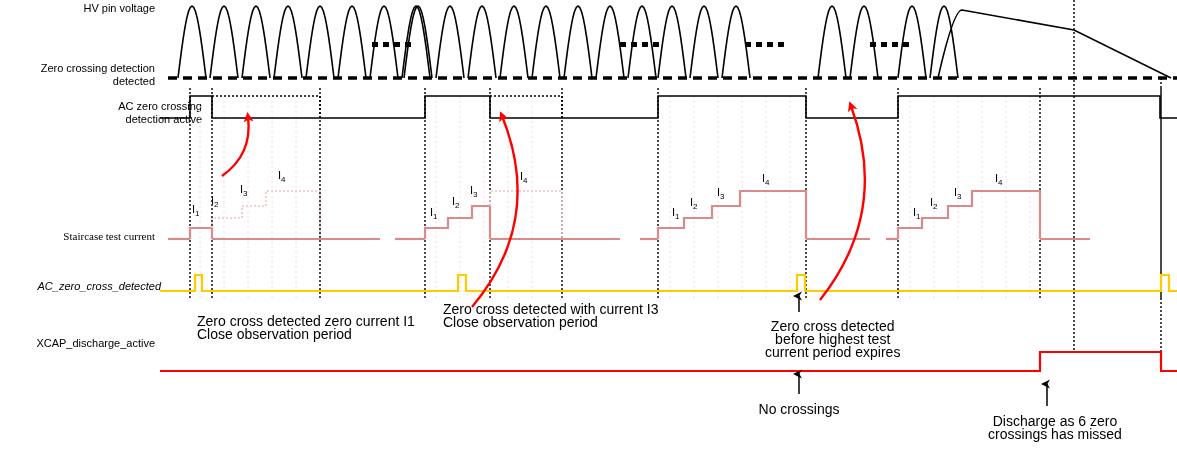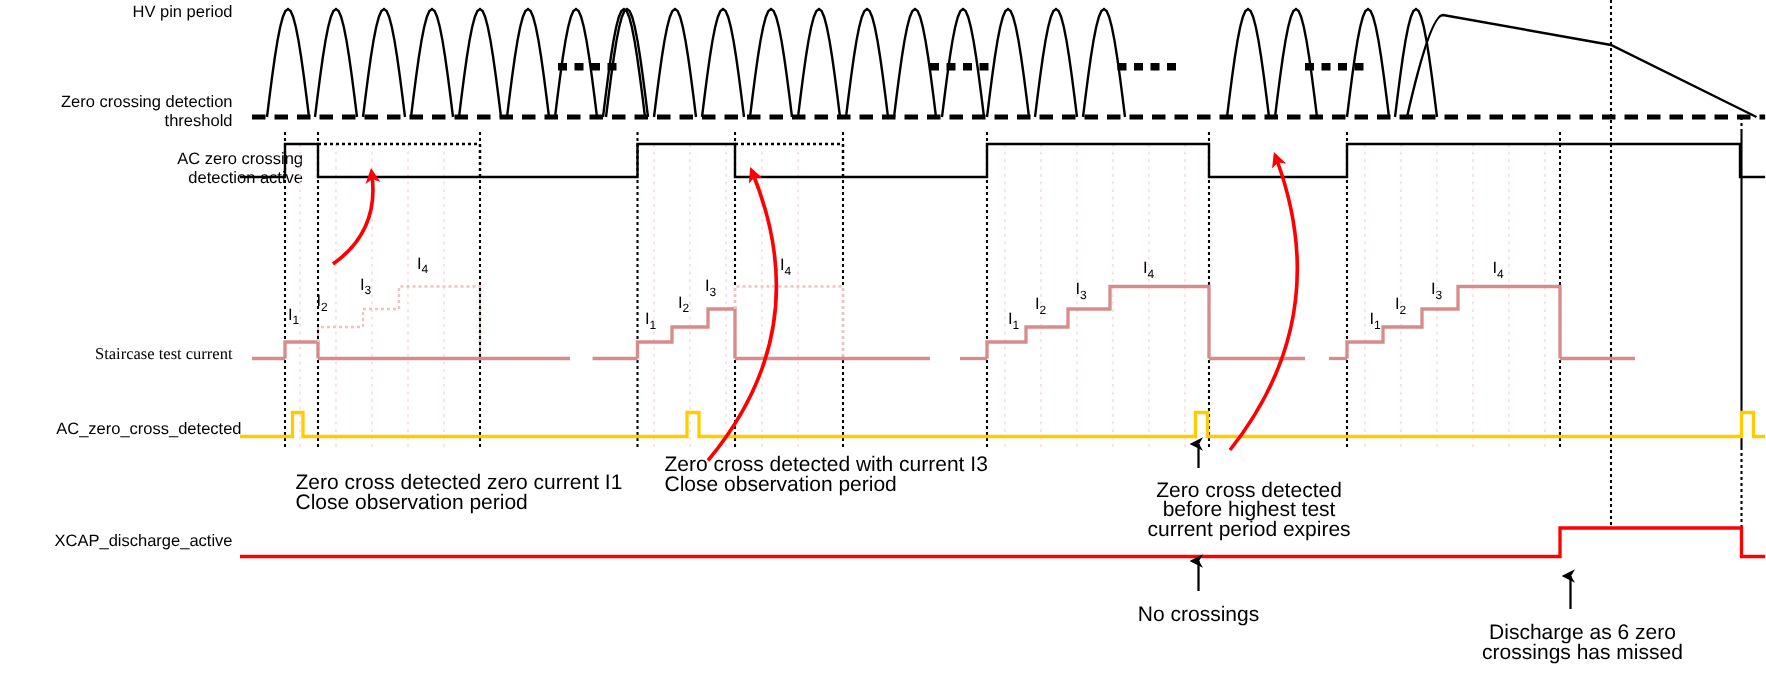--- a/index.html
+++ b/index.html
@@ -28,28 +28,28 @@
   .annot.center{text-align:center;}
   .sig-label{
     font-size:11px;
     fill:#000;
   }
   .sub{font-size:8px;}
 </style>
 </head>
 <body>
 
-<div class="row-label" style="left:0;top:2px;width:155px;">HV pin period</div>
+<div class="row-label" style="left:0;top:2px;width:155px;">HV pin voltage</div>
 <div class="row-label" style="left:0;top:62px;width:155px;">Zero crossing detection
-threshold</div>
+detected</div>
 <div class="row-label" style="left:0;top:100px;width:155px;margin-left:47px;">AC zero crossing
 detection active</div>
 <div class="row-label" style="left:0;top:230px;width:155px;font-family:Liberation Serif, serif;">Staircase test current</div>
-<div class="row-label" style="left:0;top:280px;width:161px;">AC_zero_cross_detected</div>
-<div class="row-label" style="left:0;top:355px;width:155px;">XCAP_discharge_active</div>
+<div class="row-label" style="left:0;top:280px;width:161px;font-style:italic;">AC_zero_cross_detected</div>
+<div class="row-label" style="left:0;top:337px;width:155px;">XCAP_discharge_active</div>
 
 <div class="annot" style="left:197px;top:315px;">Zero cross detected zero current I1
 Close observation period</div>
 <div class="annot" style="left:443px;top:303px;">Zero cross detected with current I3
 Close observation period</div>
 <div class="annot" style="left:765px;top:320px;text-align:center;">Zero cross detected
 before highest test
 current period expires</div>
 <div class="annot center" style="left:739px;top:403px;width:120px;">No crossings</div>
 <div class="annot center" style="left:985px;top:415px;width:140px;">Discharge as 6 zero

